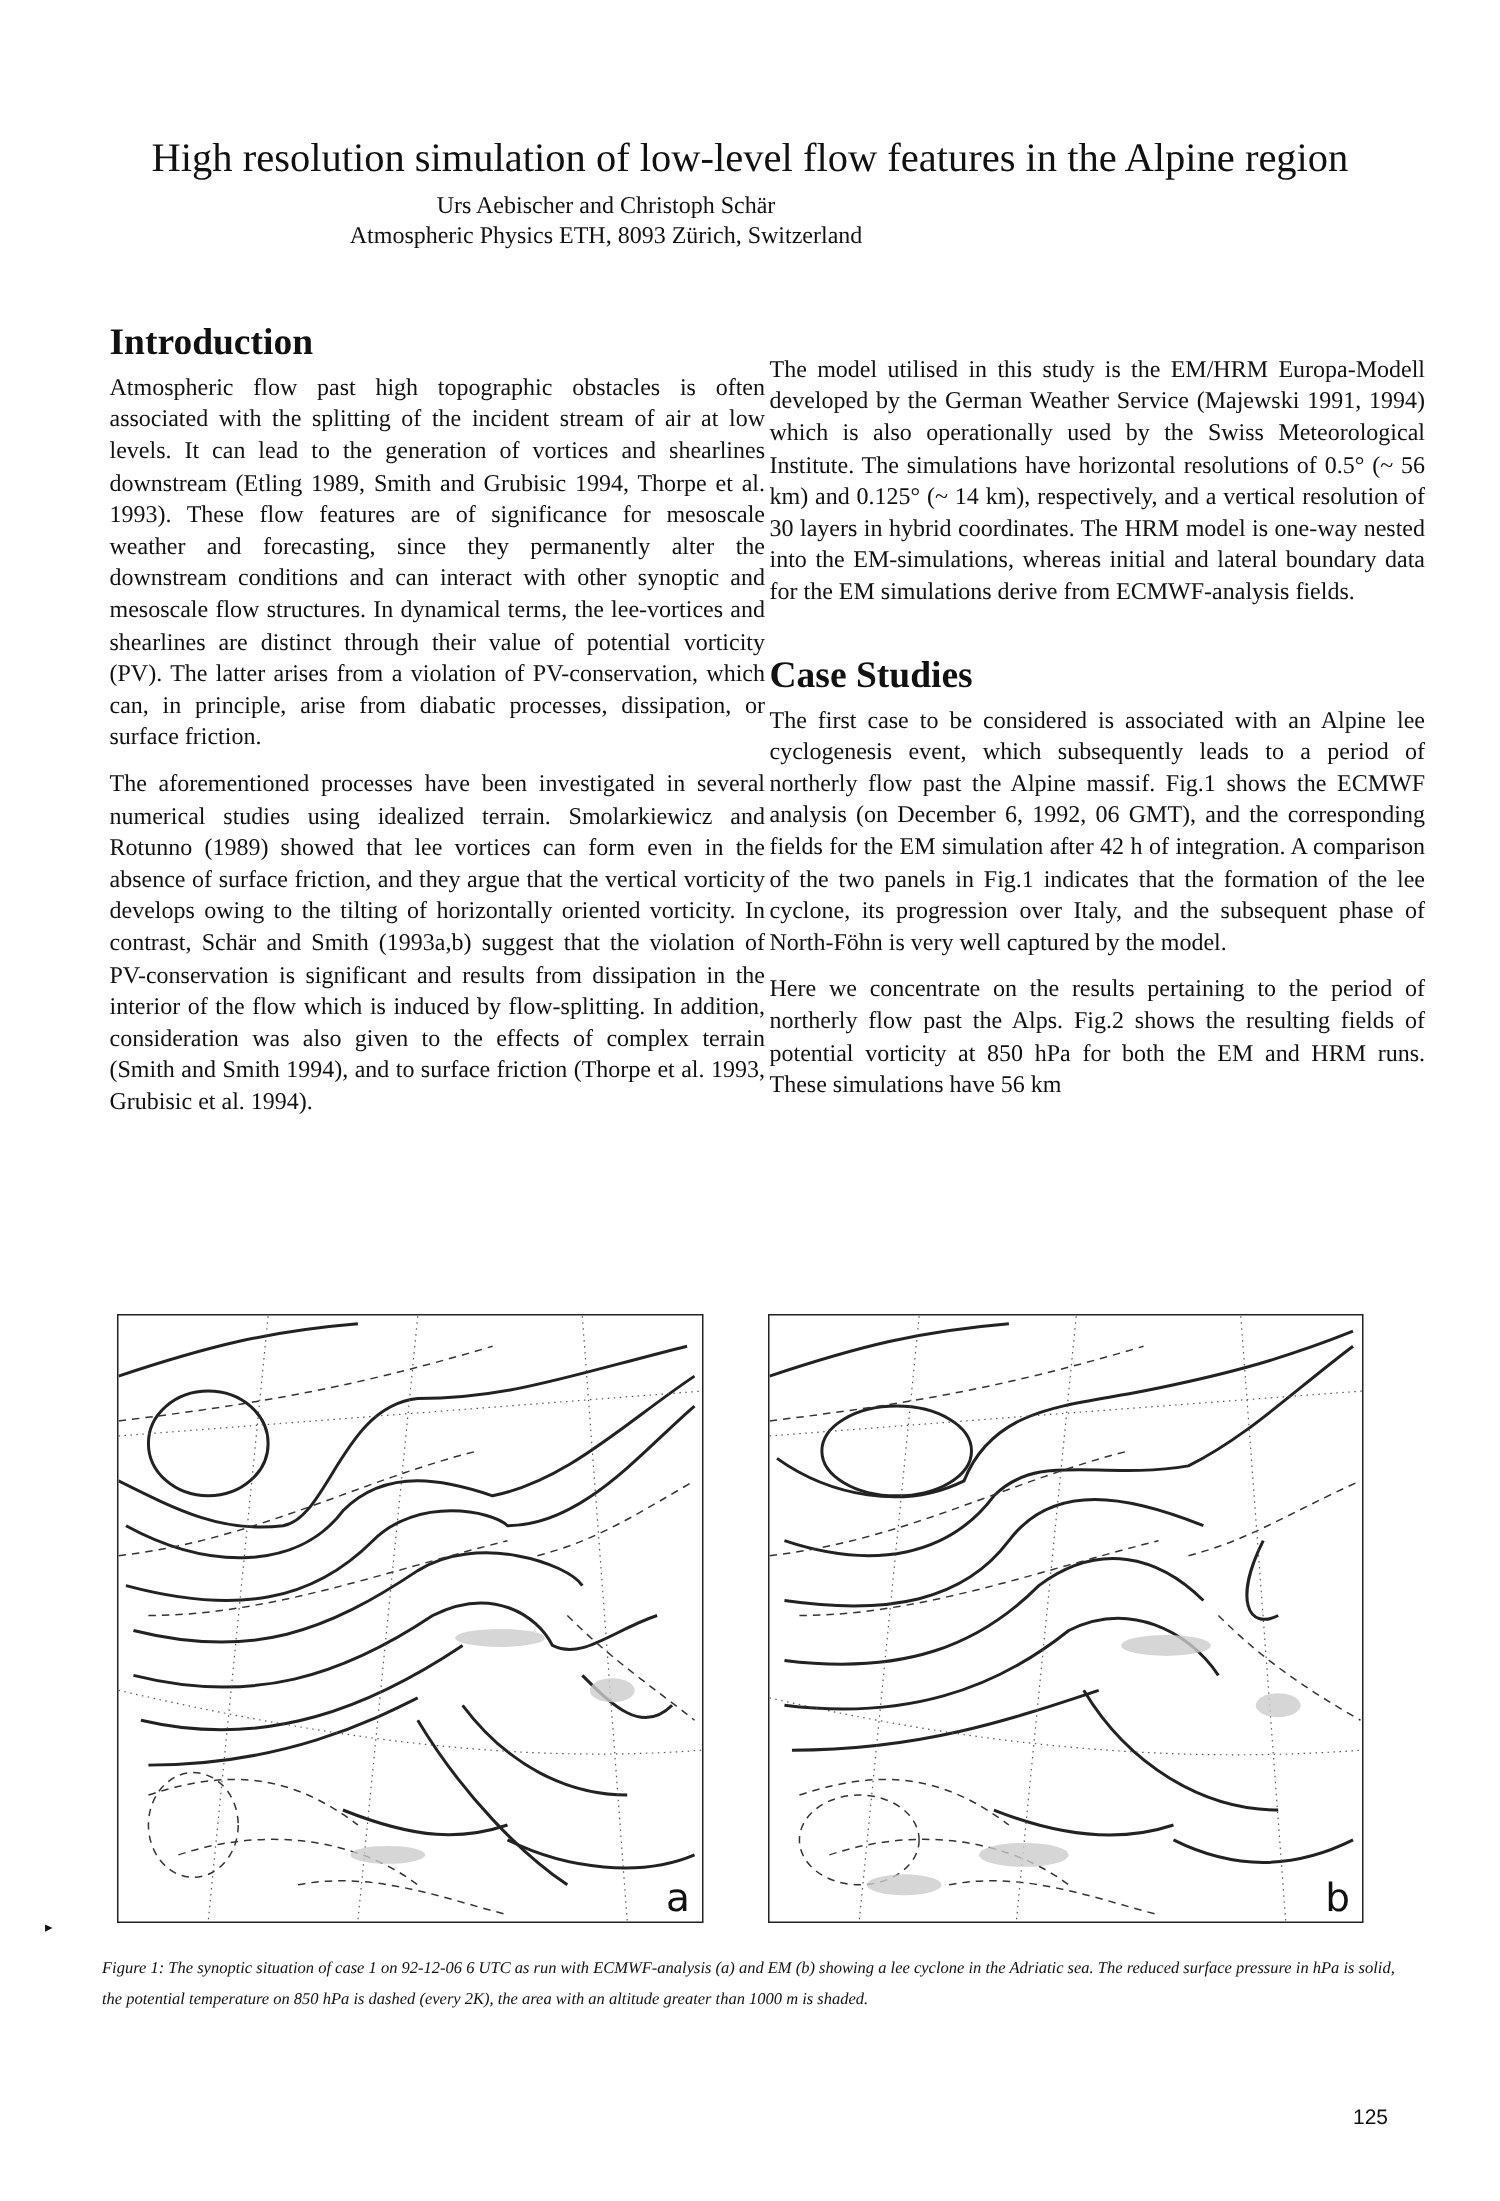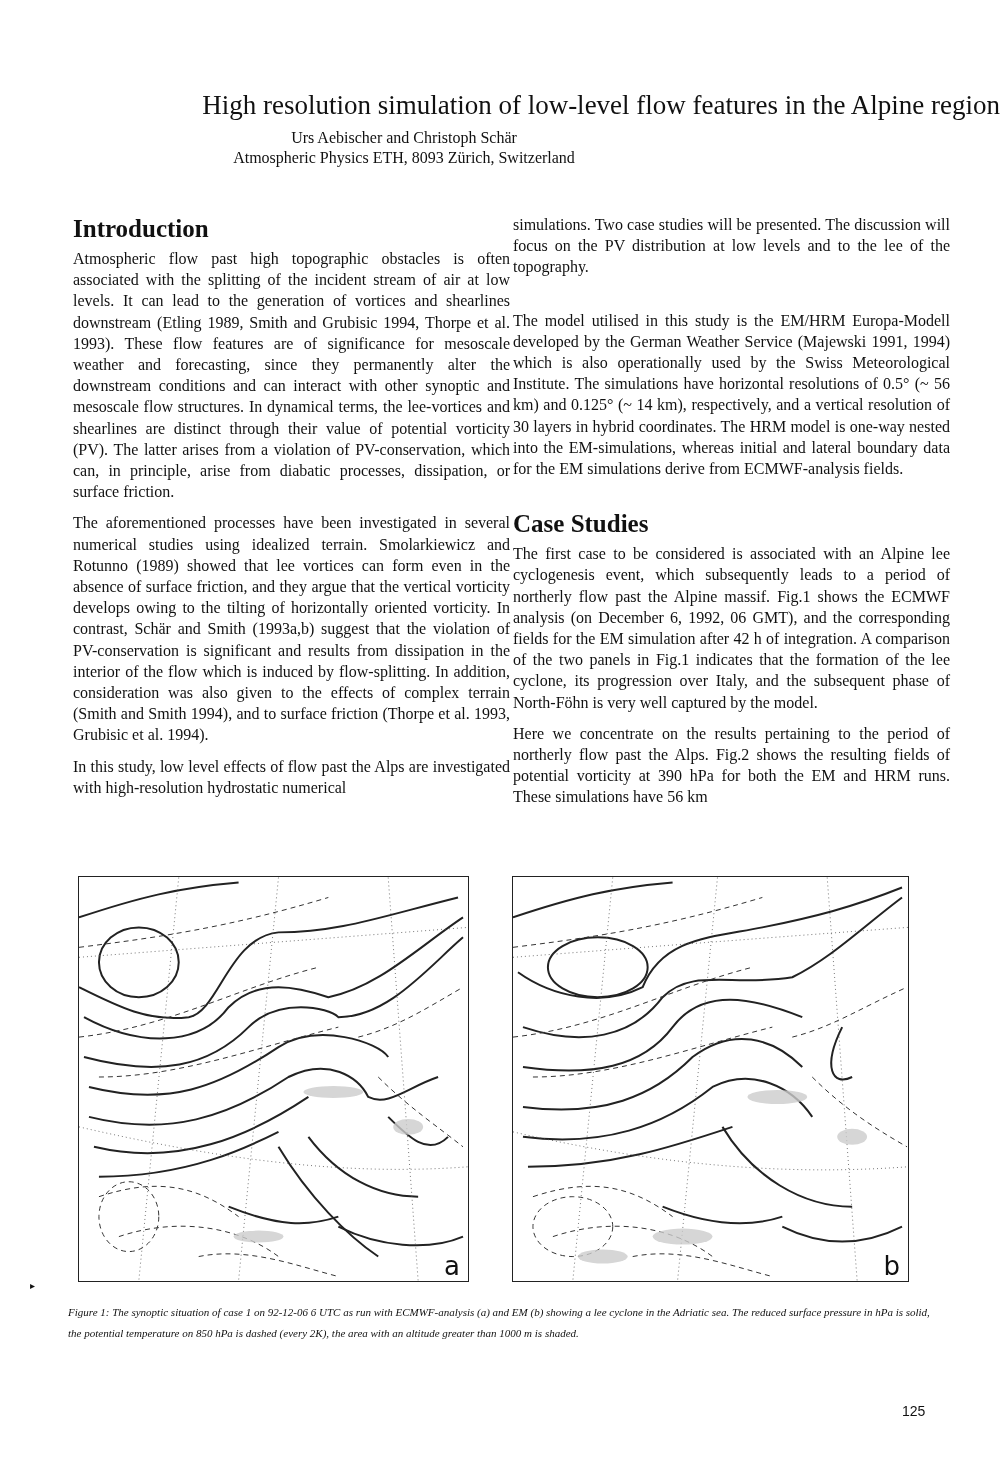--- a/index.html
+++ b/index.html
@@ -1,17 +1,17 @@
 <!DOCTYPE html>
 <html><head>
 <meta charset="utf-8">
 <style>
   html, body { margin: 0; padding: 0; background: #ffffff; }
   body { width: 1000px; height: 1467px; position: relative; overflow: hidden; color: #111; font-family: "Liberation Serif", "DejaVu Serif", serif; }
-  .title { position: absolute; top: 90px; left: 0; width: 1000px; text-align: right; font-size: 27px; letter-spacing: 0px; }
+  .title { position: absolute; top: 90px; left: 0; width: 1000px; text-align: center; font-size: 27px; letter-spacing: 0px; }
   .authors { position: absolute; top: 128px; left: 0; width: 808px; text-align: center; font-size: 16px; line-height: 20px; }
   .col { position: absolute; top: 216px; width: 437px; font-size: 16px; line-height: 21.2px; text-align: justify; }
   .col-left { left: 73px; }
   .col-right { left: 513px; }
   h2 { font-size: 25px; margin: 0 0 6px 0; font-weight: bold; line-height: 26px; }
   p { margin: 0 0 10px 0; hyphens: manual; }
   .sec-gap { height: 22px; }
   .figure { position: absolute; top: 876px; border: 1.5px solid #222; background: #fff; }
   .fig-a { left: 78px; width: 389px; height: 404px; }
   .fig-b { left: 512px; width: 395px; height: 404px; }
@@ -27,31 +27,29 @@
 <div class="title">High resolution simulation of low-level flow features in the Alpine region</div>
 <div class="authors">
   <div>Urs Aebischer and Christoph Schär</div>
   <div>Atmospheric Physics ETH, 8093 Zürich, Switzerland</div>
 </div>
 
 <div class="col col-left">
   <h2>Introduction</h2>
   <p>Atmospheric flow past high topographic obstacles is of­ten associated with the splitting of the incident stream of air at low levels. It can lead to the generation of vortices and shearlines downstream (Etling 1989, Smith and Grubisic 1994, Thorpe et al. 1993). These flow features are of significance for mesoscale weather and forecast­ing, since they permanently alter the downstream con­ditions and can interact with other synoptic and meso­scale flow structures. In dynamical terms, the lee-vortices and shearlines are distinct through their value of potential vorticity (PV). The latter arises from a vio­lation of PV-conservation, which can, in principle, arise from diabatic processes, dissipation, or surface friction.</p>
   <p>The aforementioned processes have been investigated in several numerical studies using idealized terrain. Smo­larkiewicz and Rotunno (1989) showed that lee vortices can form even in the absence of surface friction, and they argue that the vertical vorticity develops owing to the tilting of horizontally oriented vorticity. In contrast, Schär and Smith (1993a,b) suggest that the violation of PV-conservation is significant and results from dissipa­tion in the interior of the flow which is induced by flow-splitting. In addition, consideration was also given to the effects of complex terrain (Smith and Smith 1994), and to surface friction (Thorpe et al. 1993, Grubisic et al. 1994).</p>
-  <p>In this study, low level effects of flow past the Alps are investigated with high-resolution hydrostatic numerical</p>
 </div>
 
 <div class="col col-right" style="top:214px;">
-  <p>simulations. Two case studies will be presented. The discussion will focus on the PV distribution at low levels and to the lee of the topography.</p>
   <div class="sec-gap"></div>
   <p>The model utilised in this study is the EM/HRM Eu­ropa-Modell developed by the German Weather Service (Majewski 1991, 1994) which is also operationally used by the Swiss Meteorological Institute. The simulations have horizontal resolutions of 0.5° (~ 56 km) and 0.125° (~ 14 km), respectively, and a vertical resolution of 30 layers in hybrid coordinates. The HRM model is one-way nested into the EM-simulations, whereas initial and lateral boundary data for the EM simulations derive from ECMWF-analysis fields.</p>
   <div class="sec-gap"></div>
   <h2>Case Studies</h2>
   <p>The first case to be considered is associated with an Al­pine lee cyclogenesis event, which subsequently leads to a period of northerly flow past the Alpine massif. Fig.1 shows the ECMWF analysis (on December 6, 1992, 06 GMT), and the corresponding fields for the EM simula­tion after 42 h of integration. A comparison of the two panels in Fig.1 indicates that the formation of the lee cyclone, its progression over Italy, and the subsequent phase of North-Föhn is very well captured by the model.</p>
-  <p>Here we concentrate on the results pertaining to the pe­riod of northerly flow past the Alps. Fig.2 shows the re­sulting fields of potential vorticity at 390 hPa for both the EM and HRM runs. These simulations have 56 km</p>
+  <p>Here we concentrate on the results pertaining to the pe­riod of northerly flow past the Alps. Fig.2 shows the re­sulting fields of potential vorticity at 850 hPa for both the EM and HRM runs. These simulations have 56 km</p>
 </div>
 
 <div class="figure fig-a">
   <svg viewBox="0 0 390 404">
     <g fill="none" stroke="#222" stroke-width="2">
       <path d="M0,40 C60,20 100,10 160,5"></path>
       <ellipse cx="60" cy="85" rx="40" ry="35"></ellipse>
       <path d="M0,110 C40,130 70,145 110,140 C140,135 150,60 200,55 C260,55 300,40 380,20"></path>
       <path d="M5,140 C60,170 120,170 150,130 C180,100 220,110 250,120 C300,110 340,70 385,40"></path>
       <path d="M5,180 C80,200 130,190 170,150 C200,120 250,130 260,140 C310,140 350,90 385,60"></path>

